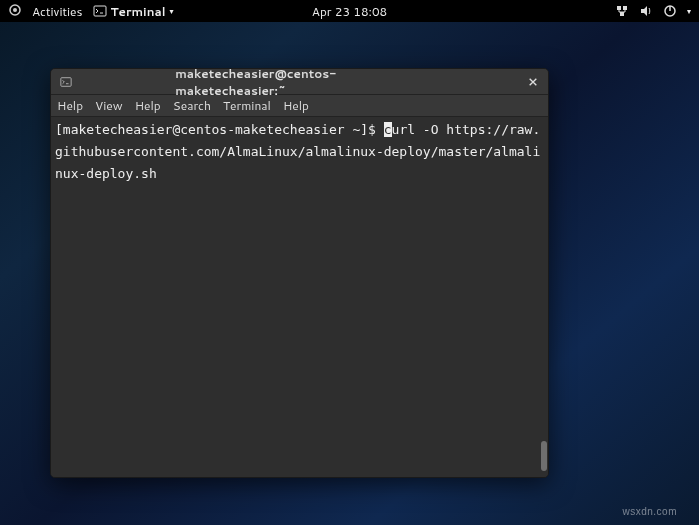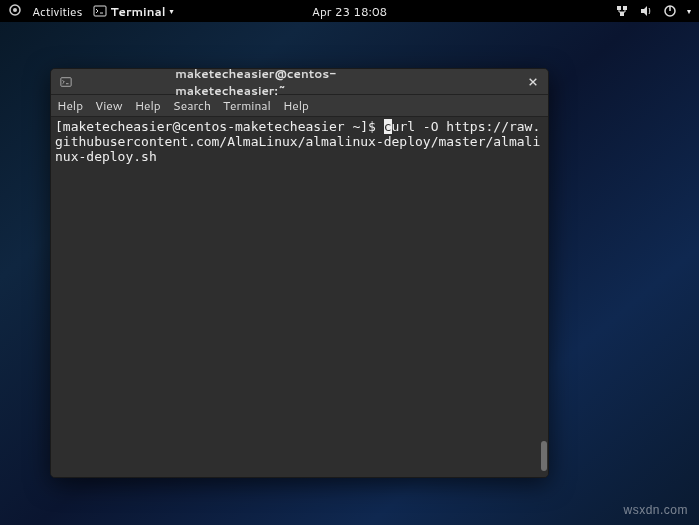--- a/index.html
+++ b/index.html
@@ -73,21 +73,21 @@
     font-size: 12px;
     color: #ddd;
   }
   .menubar span { cursor: pointer; }
   .terminal-body {
     flex: 1;
     background: #2e2e2e;
     color: #eee;
     font-family: "DejaVu Sans Mono", "Liberation Mono", monospace;
     font-size: 13px;
-    line-height: 15px;
+    line-height: 22px;
     padding: 2px 4px;
     position: relative;
     overflow: hidden;
     white-space: pre-wrap;
     word-break: break-all;
   }
   .prompt-line { }
   .cursor-char {
     background: #eee;
     color: #2e2e2e;
@@ -106,22 +106,22 @@
     width: 6px;
     height: 30px;
     background: #6f6f6f;
     border-radius: 3px;
     cursor: pointer;
   }
 
   .watermark {
     position: absolute;
     bottom: 8px;
-    right: 11px;
-    font-size: 12px;
+    right: 22px;
+    font-size: 10px;
     color: rgba(255,255,255,0.45);
     font-family: sans-serif;
     letter-spacing: 0.5px;
   }
 </style>
 </head>
 <body>
 
 <div class="top-panel">
   <div class="panel-left">

